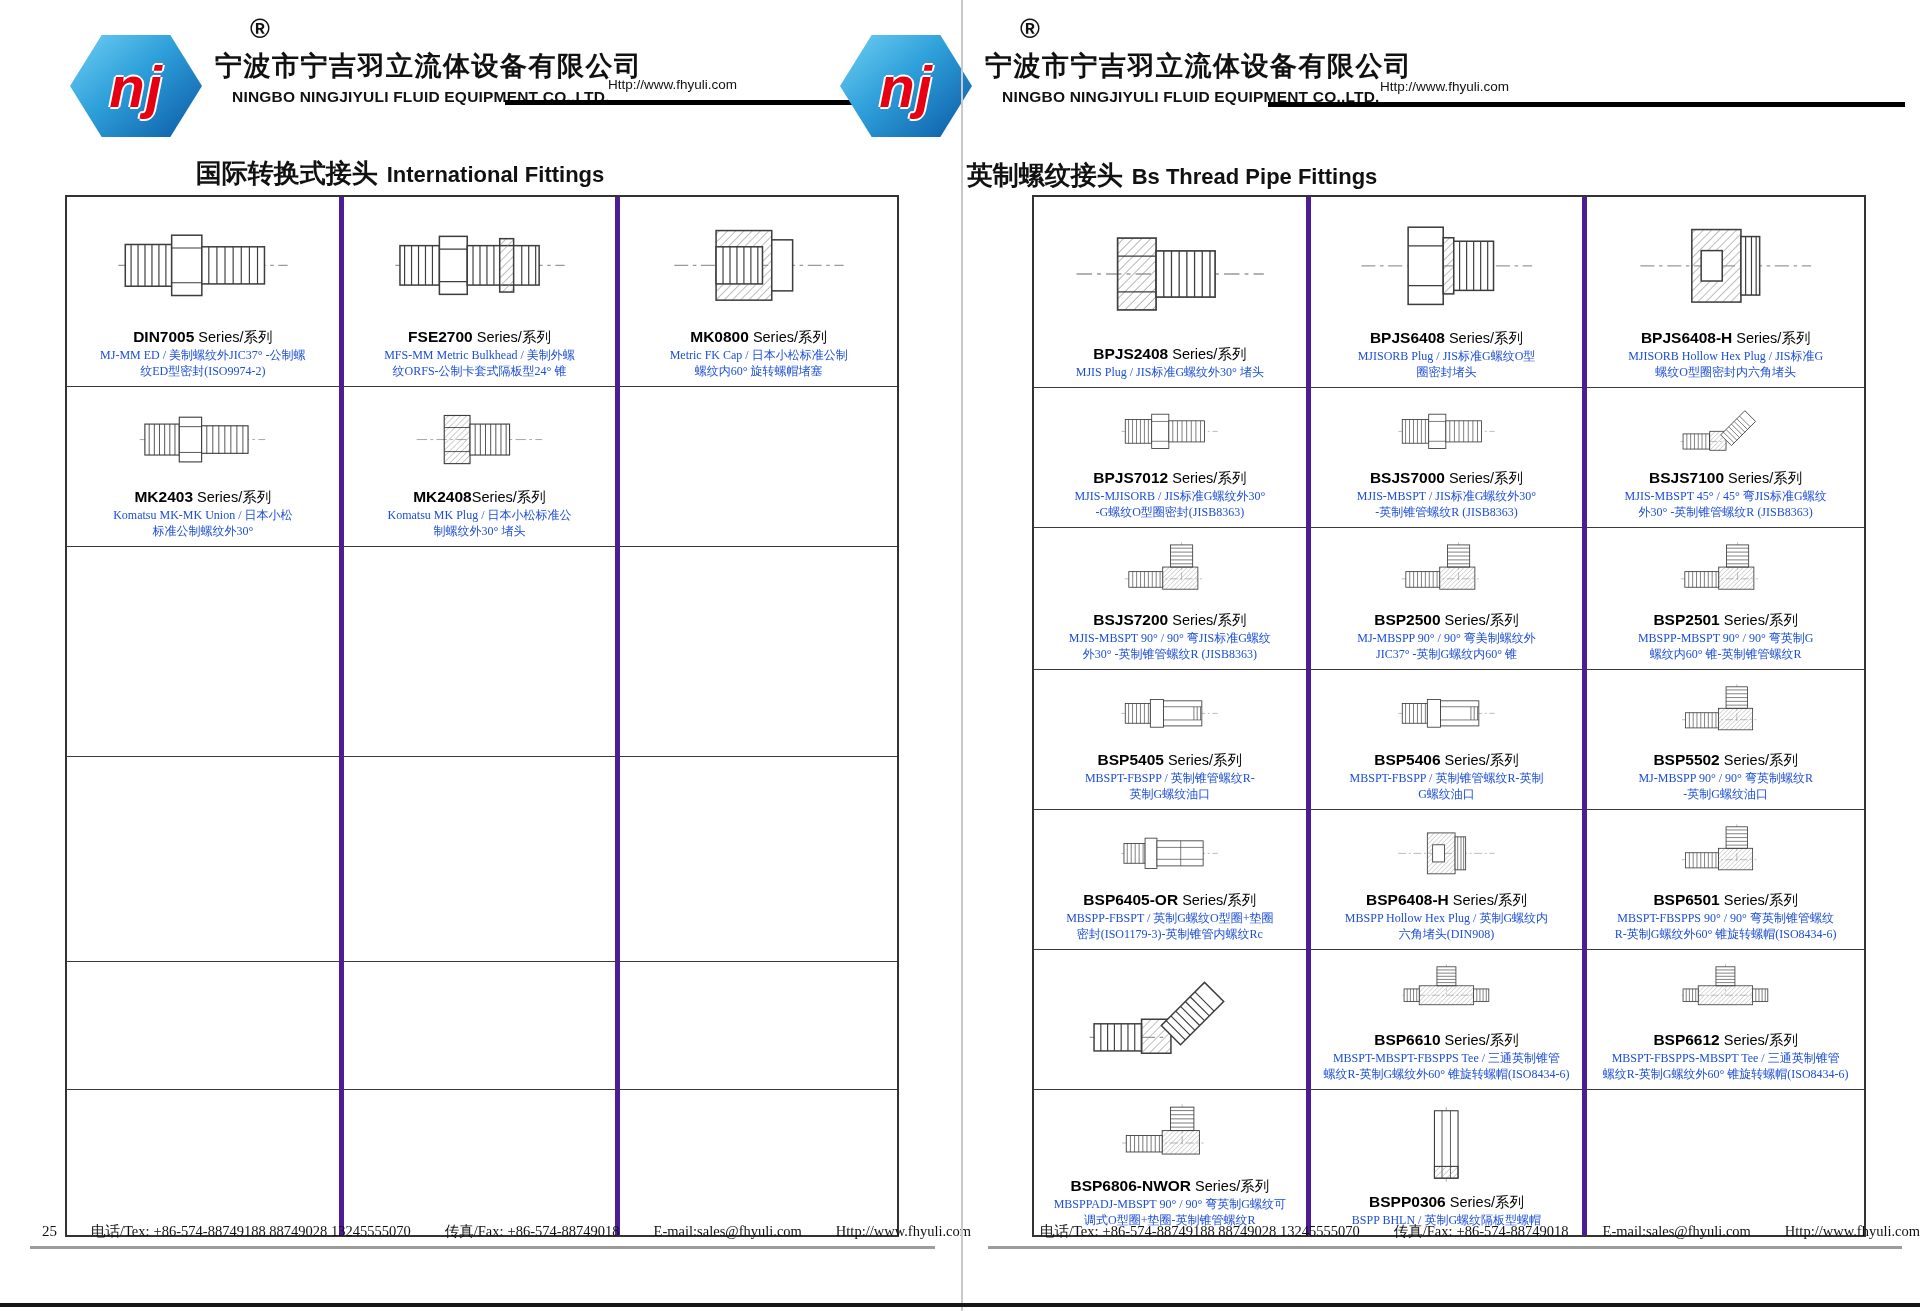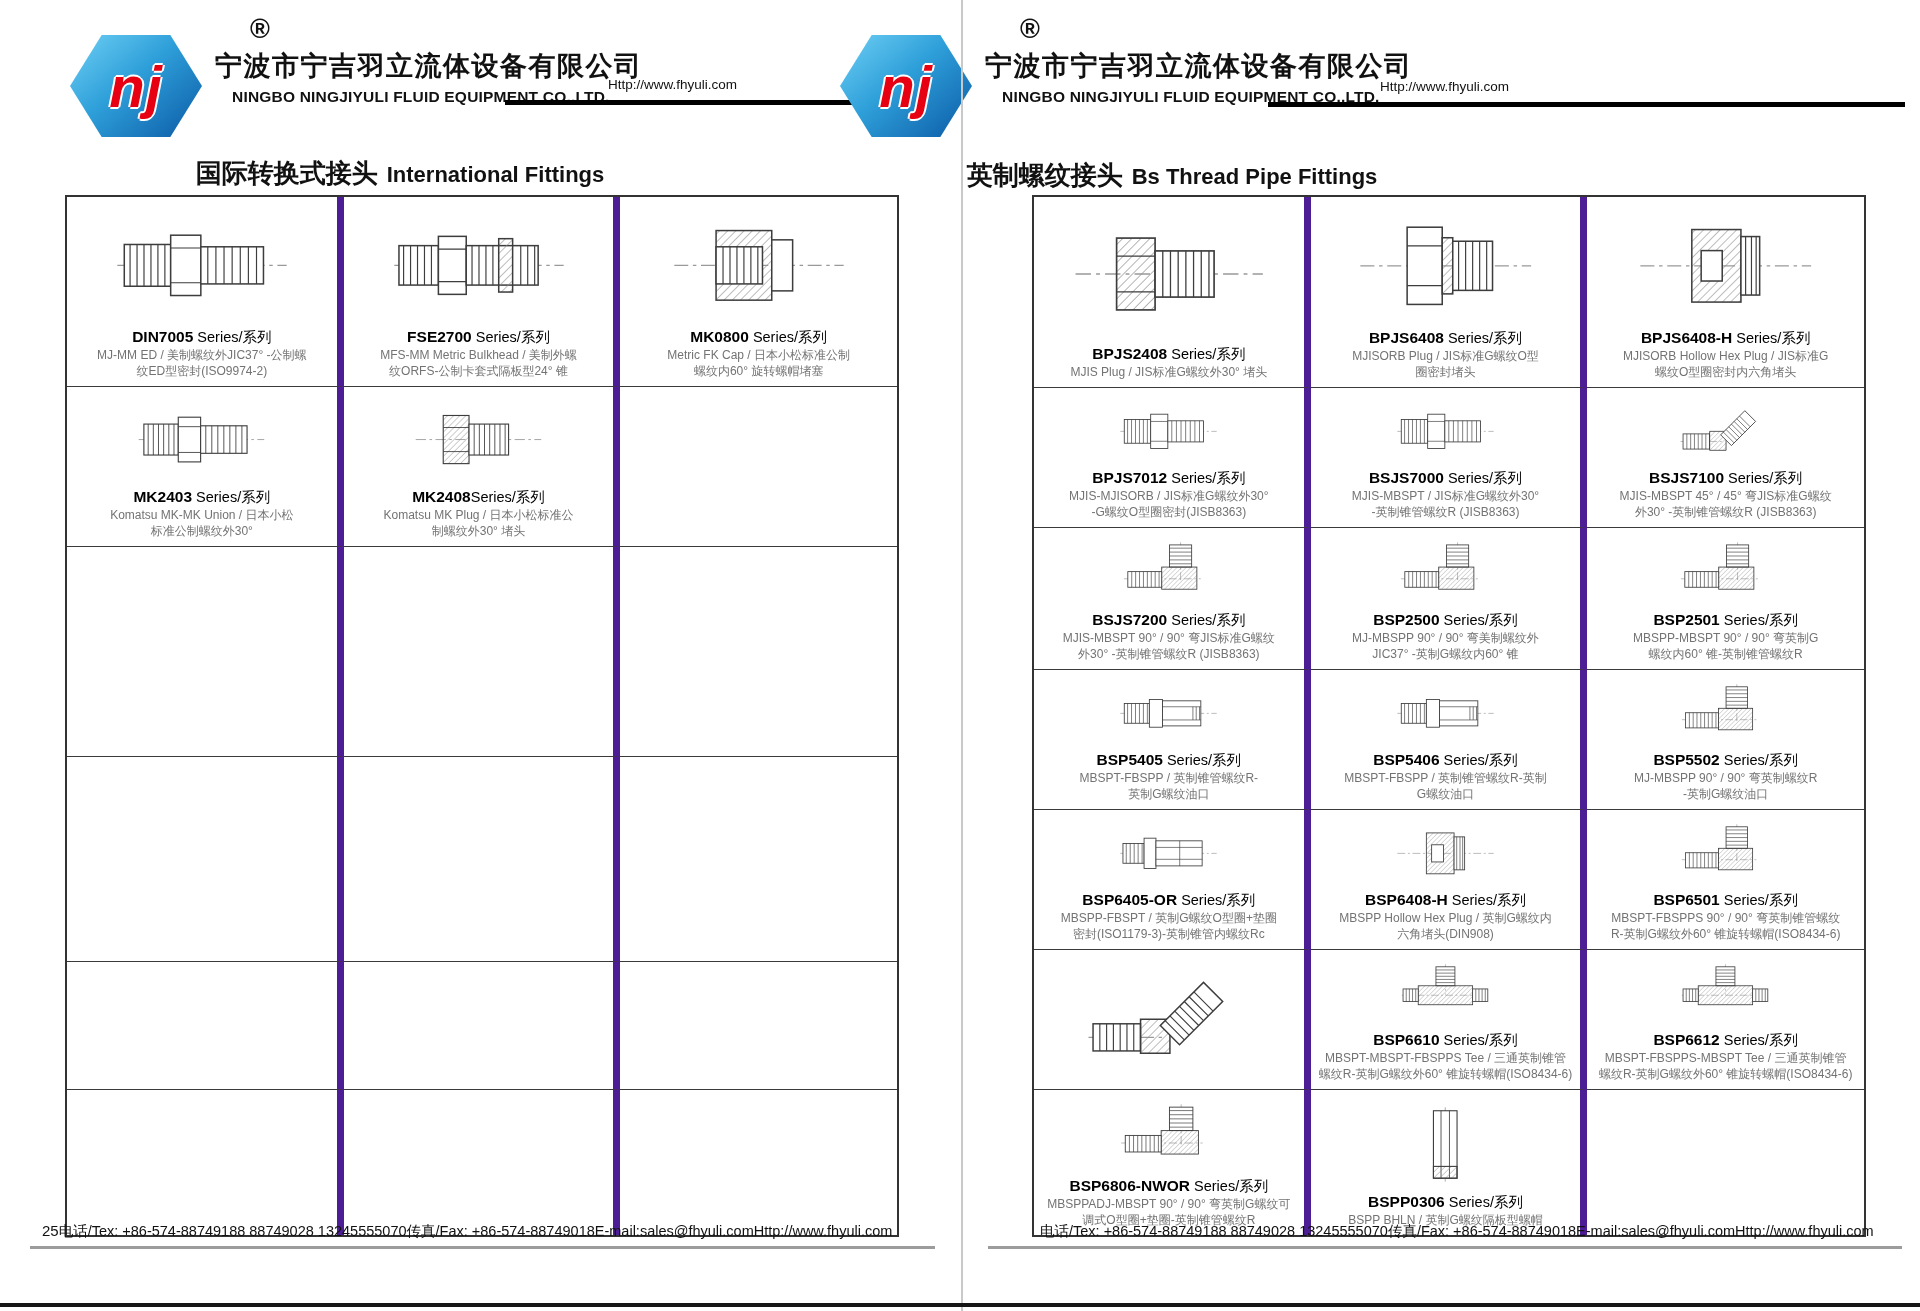--- a/index.html
+++ b/index.html
@@ -19,35 +19,35 @@
   .hrule{position:absolute;height:5px;background:#000;}
   
   .ptitle{position:absolute;transform:translateX(-50%);white-space:nowrap;font-weight:bold;}
   .ptitle .cn{font-size:26px;}
   .ptitle .en{font-size:22px;margin-left:9px;}
   
   .ftable{position:absolute;display:grid;grid-template-columns:1fr 1fr 1fr;border:2px solid #333;
           width:830px;height:1038px;top:195px;background:#fff;}
   #table-0{left:65px;grid-template-rows:190px 160px 210px 205px 128px 145px;}
   #table-1{left:1032px;grid-template-rows:191px 140px 142px 140px 140px 140px 145px;}
-  .cell{border-right:7px solid #4c1d95;border-bottom:1.5px solid #3a3a3a;
+  .cell{border-right:5px solid #4c1d95;border-bottom:1.5px solid #3a3a3a;
         display:flex;flex-direction:column;align-items:center;justify-content:flex-end;
         padding:6px 3px 7px;overflow:hidden;min-height:0;}
   .cell.lastcol{border-right:none;}
   .cell.lastrow{border-bottom:none;}
   .icon-box{flex:1 1 auto;display:flex;align-items:center;justify-content:center;width:100%;min-height:0;padding:4px 0;}
   .icon-box svg{height:92%;max-height:118px;width:auto;max-width:92%;}
   .label{text-align:center;}
   .series{font-size:14.5px;line-height:19px;white-space:nowrap;color:#000;}
   .series b{font-size:15.5px;}
-  .desc{font-size:12px;line-height:16px;white-space:nowrap;color:#737373;}
+  .desc{font-size:12px;line-height:16px;white-space:nowrap;color:#1d4ed8;font-family:Liberation Serif, serif;}
   
   .frule{position:absolute;top:1246px;height:3px;background:#9c9c9c;}
-  .pfooter{position:absolute;top:1222px;font-size:14.5px;display:flex;
-           white-space:nowrap;align-items:baseline;}
+  .pfooter{position:absolute;top:1222px;font-size:14.5px;display:flex;gap:34px;
+           white-space:nowrap;align-items:baseline;font-family:Liberation Serif, serif;}
   .pfooter .flabel{margin-right:4px;}
   .pageno{font-size:15px;}
   .pagediv{position:absolute;left:961px;top:0;width:2px;height:1311px;background:#c9c9c9;}
   .bottomline{position:absolute;left:0;top:1303px;width:1920px;height:4px;background:#161616;}
 </style>
 </head>
 <body>
 
 <svg width="0" height="0" style="position:absolute" aria-hidden="true">
   <defs>

